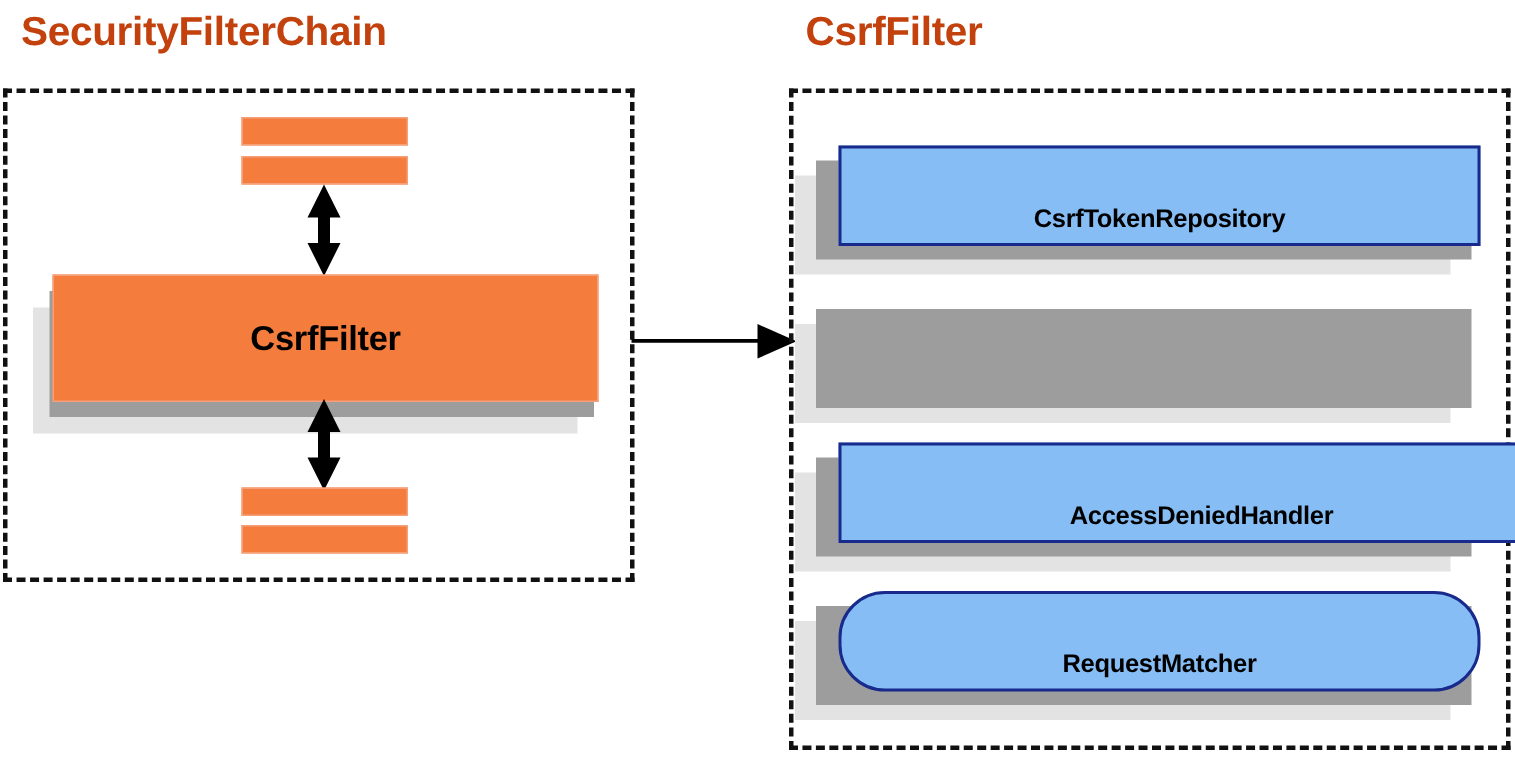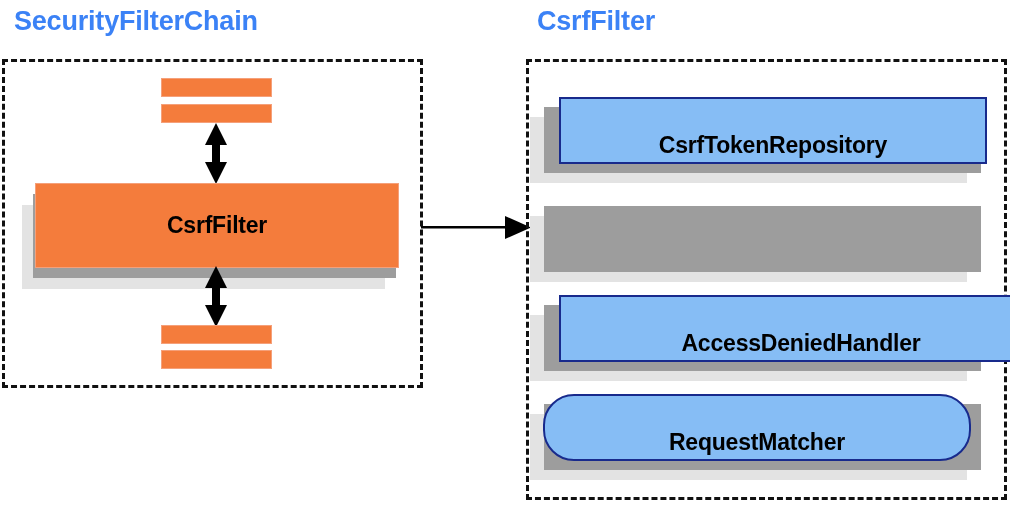--- a/index.html
+++ b/index.html
@@ -18,21 +18,21 @@
     width: 1010px;
     height: 505px;
     background: #ffffff;
   }
 
   
   .panel-title {
     position: absolute;
     font-weight: bold;
     font-size: 27px;
-    color: #3b82f6;
+    color: #c2410c;
     letter-spacing: -0.2px;
     white-space: nowrap;
     line-height: 1;
   }
   #title-left  { left: 14px;  top: 8px; }
   #title-right { left: 537px; top: 8px; }
 
   
   .dashed-panel {
     position: absolute;
@@ -66,21 +66,21 @@
     color: #000000;
     white-space: nowrap;
     line-height: 1;
   }
 
   
   .node-blue .face {
     background: #86bdf5;
     border: 2px solid #182a8c;
   }
-  .node-blue .face span { font-size: 23px; letter-spacing: -0.2px; margin-top: 30px; }
+  .node-blue .face span { font-size: 17px; letter-spacing: -0.2px; margin-top: 30px; }
 
   
   .node-orange .face {
     background: #f47c3c;
     border: 1px solid #f5a07a;
   }
   .node-orange .face span { font-size: 23px; letter-spacing: -0.2px; }
 
   
   .bar-orange {
@@ -167,18 +167,18 @@
     <div class="shade-far" style="left:0px; top:20px; width:437px; height:66px;"></div>
     <div class="shade-near" style="left:14px; top:10px; width:437px; height:66px;"></div>
     <div class="face" style="left:29px; top:0px; width:484px; height:67px;text-align:center;">
       <span>AccessDeniedHandler</span>
     </div>
   </div>
 
   <div class="node node-blue" style="left:530px; top:394px; width:460px; height:86px;">
     <div class="shade-far" style="left:0px; top:20px; width:437px; height:66px;"></div>
     <div class="shade-near" style="left:14px; top:10px; width:437px; height:66px;"></div>
-    <div class="face" style="left:13px; top:0px; width:428px; height:67px;border-radius:31px;">
+    <div class="face" style="left:29px; top:0px; width:428px; height:67px;border-radius:31px;">
       <span>RequestMatcher</span>
     </div>
   </div>
 
 </div>
 
 </body></html>

